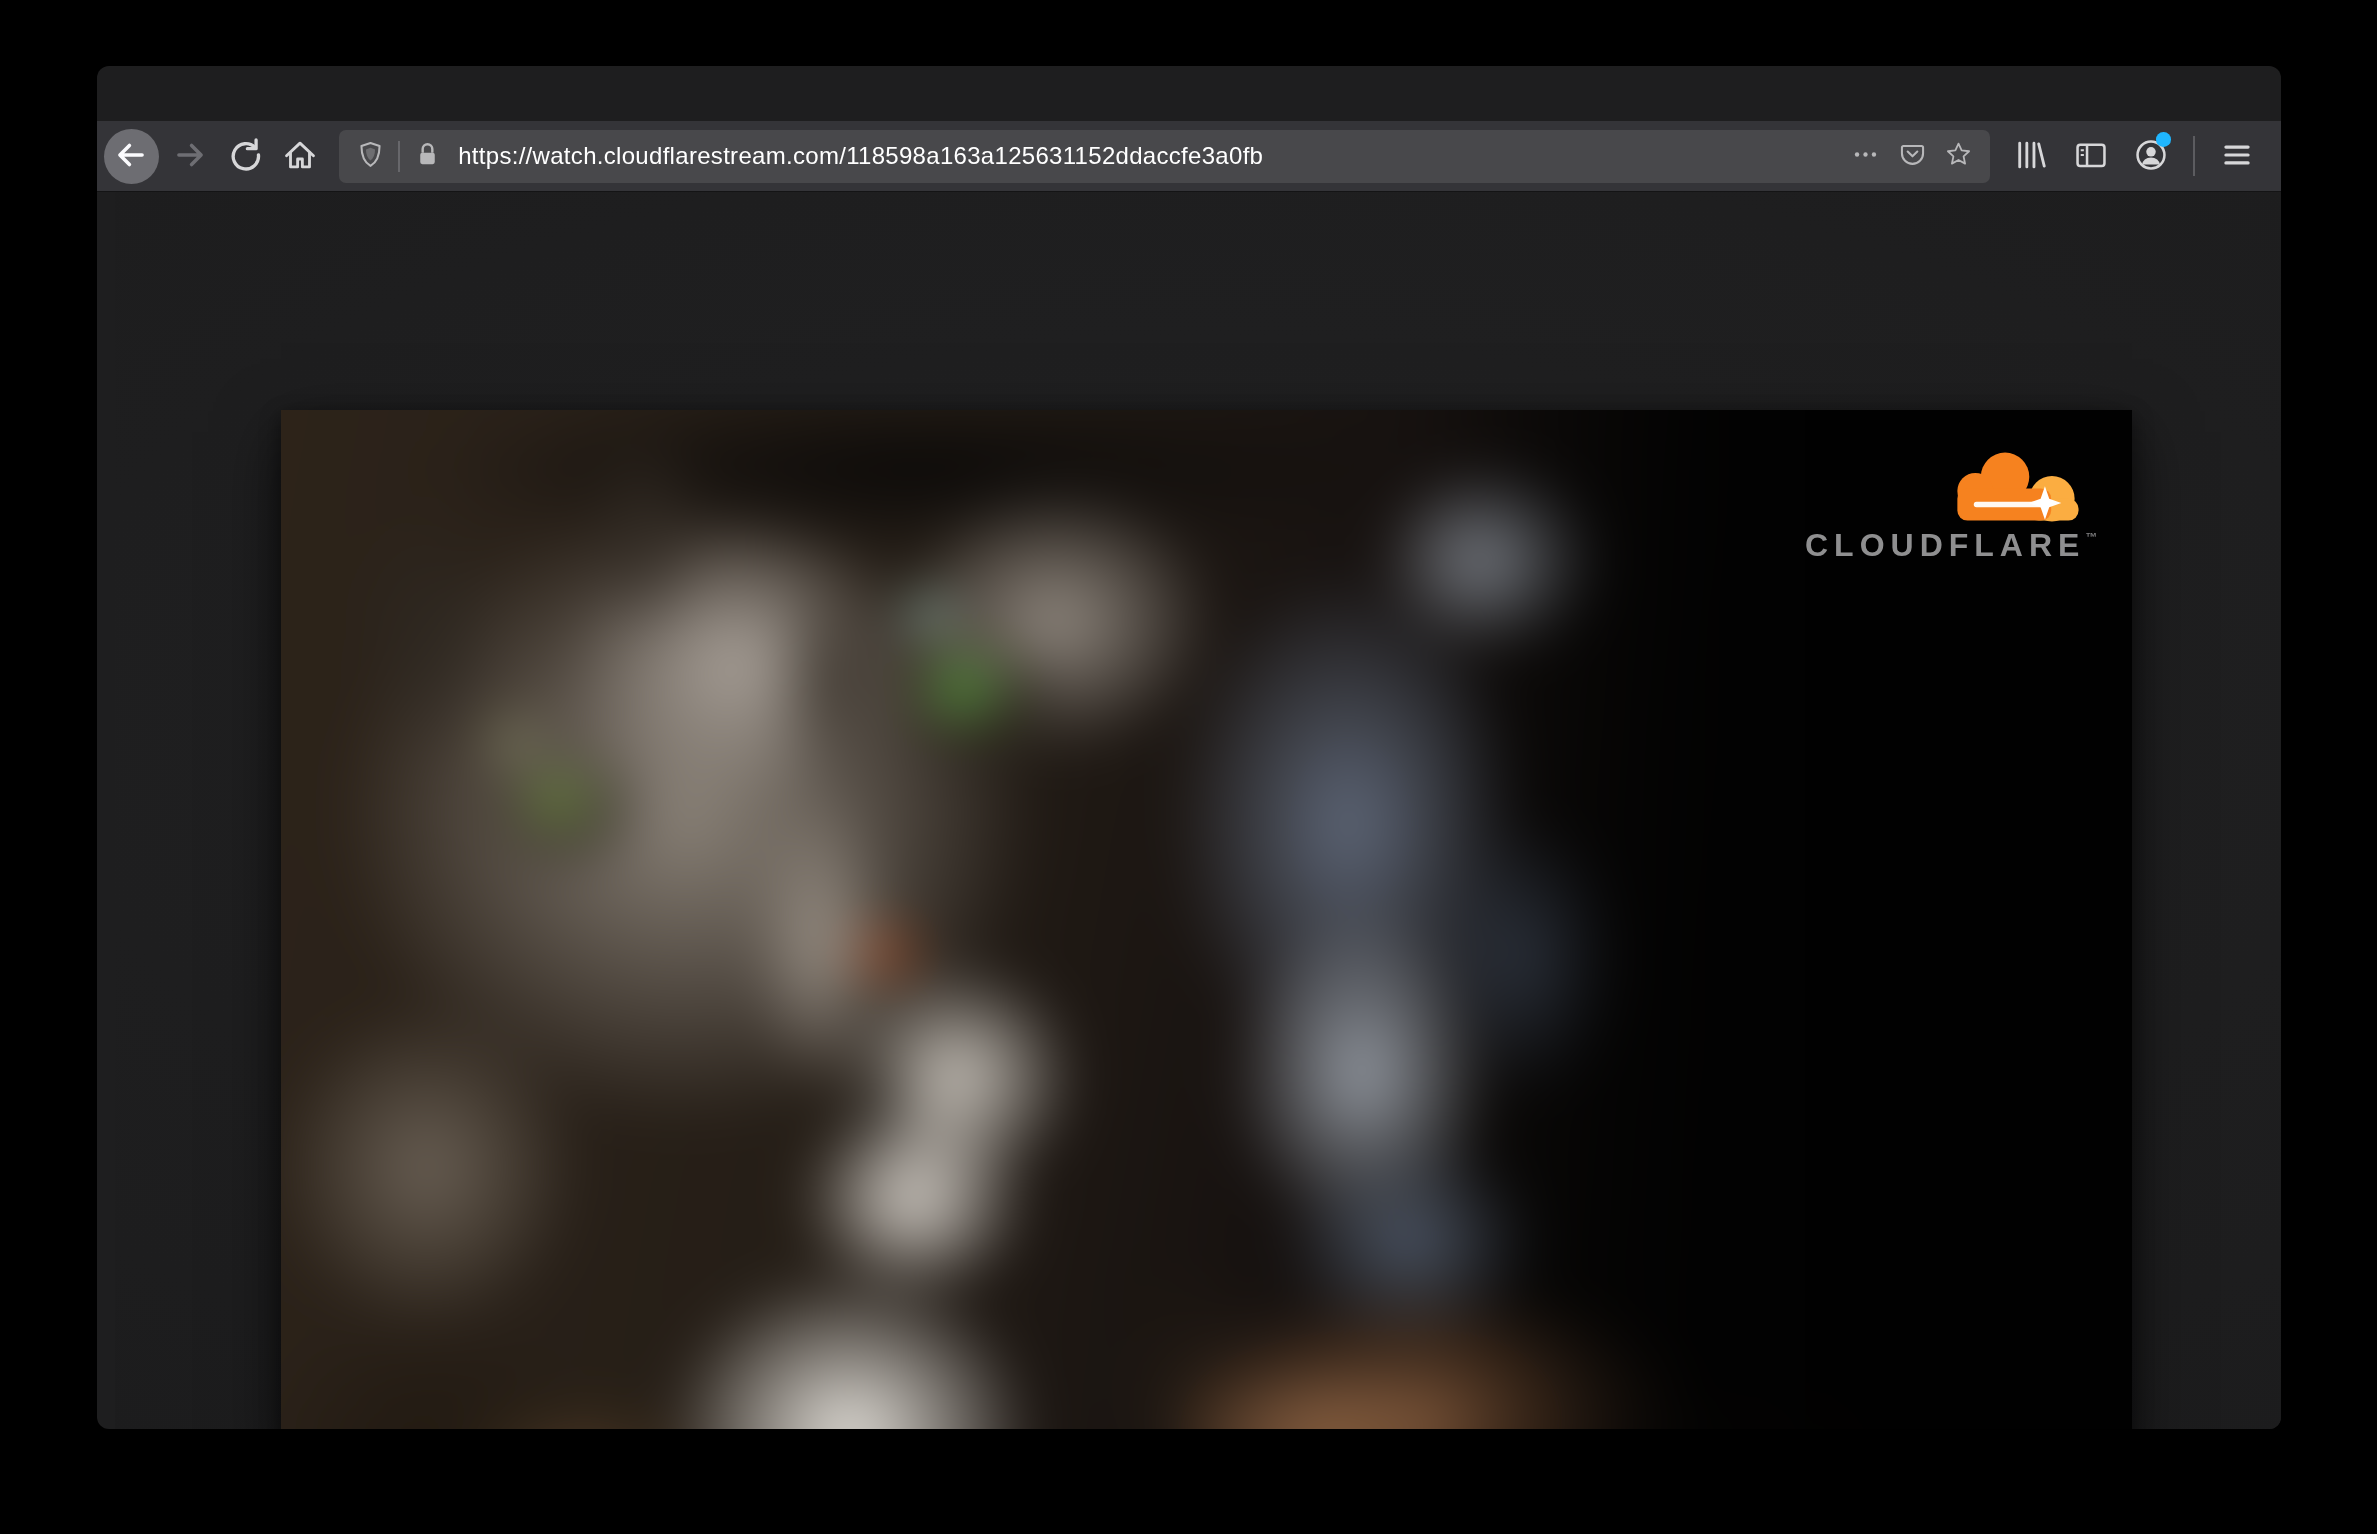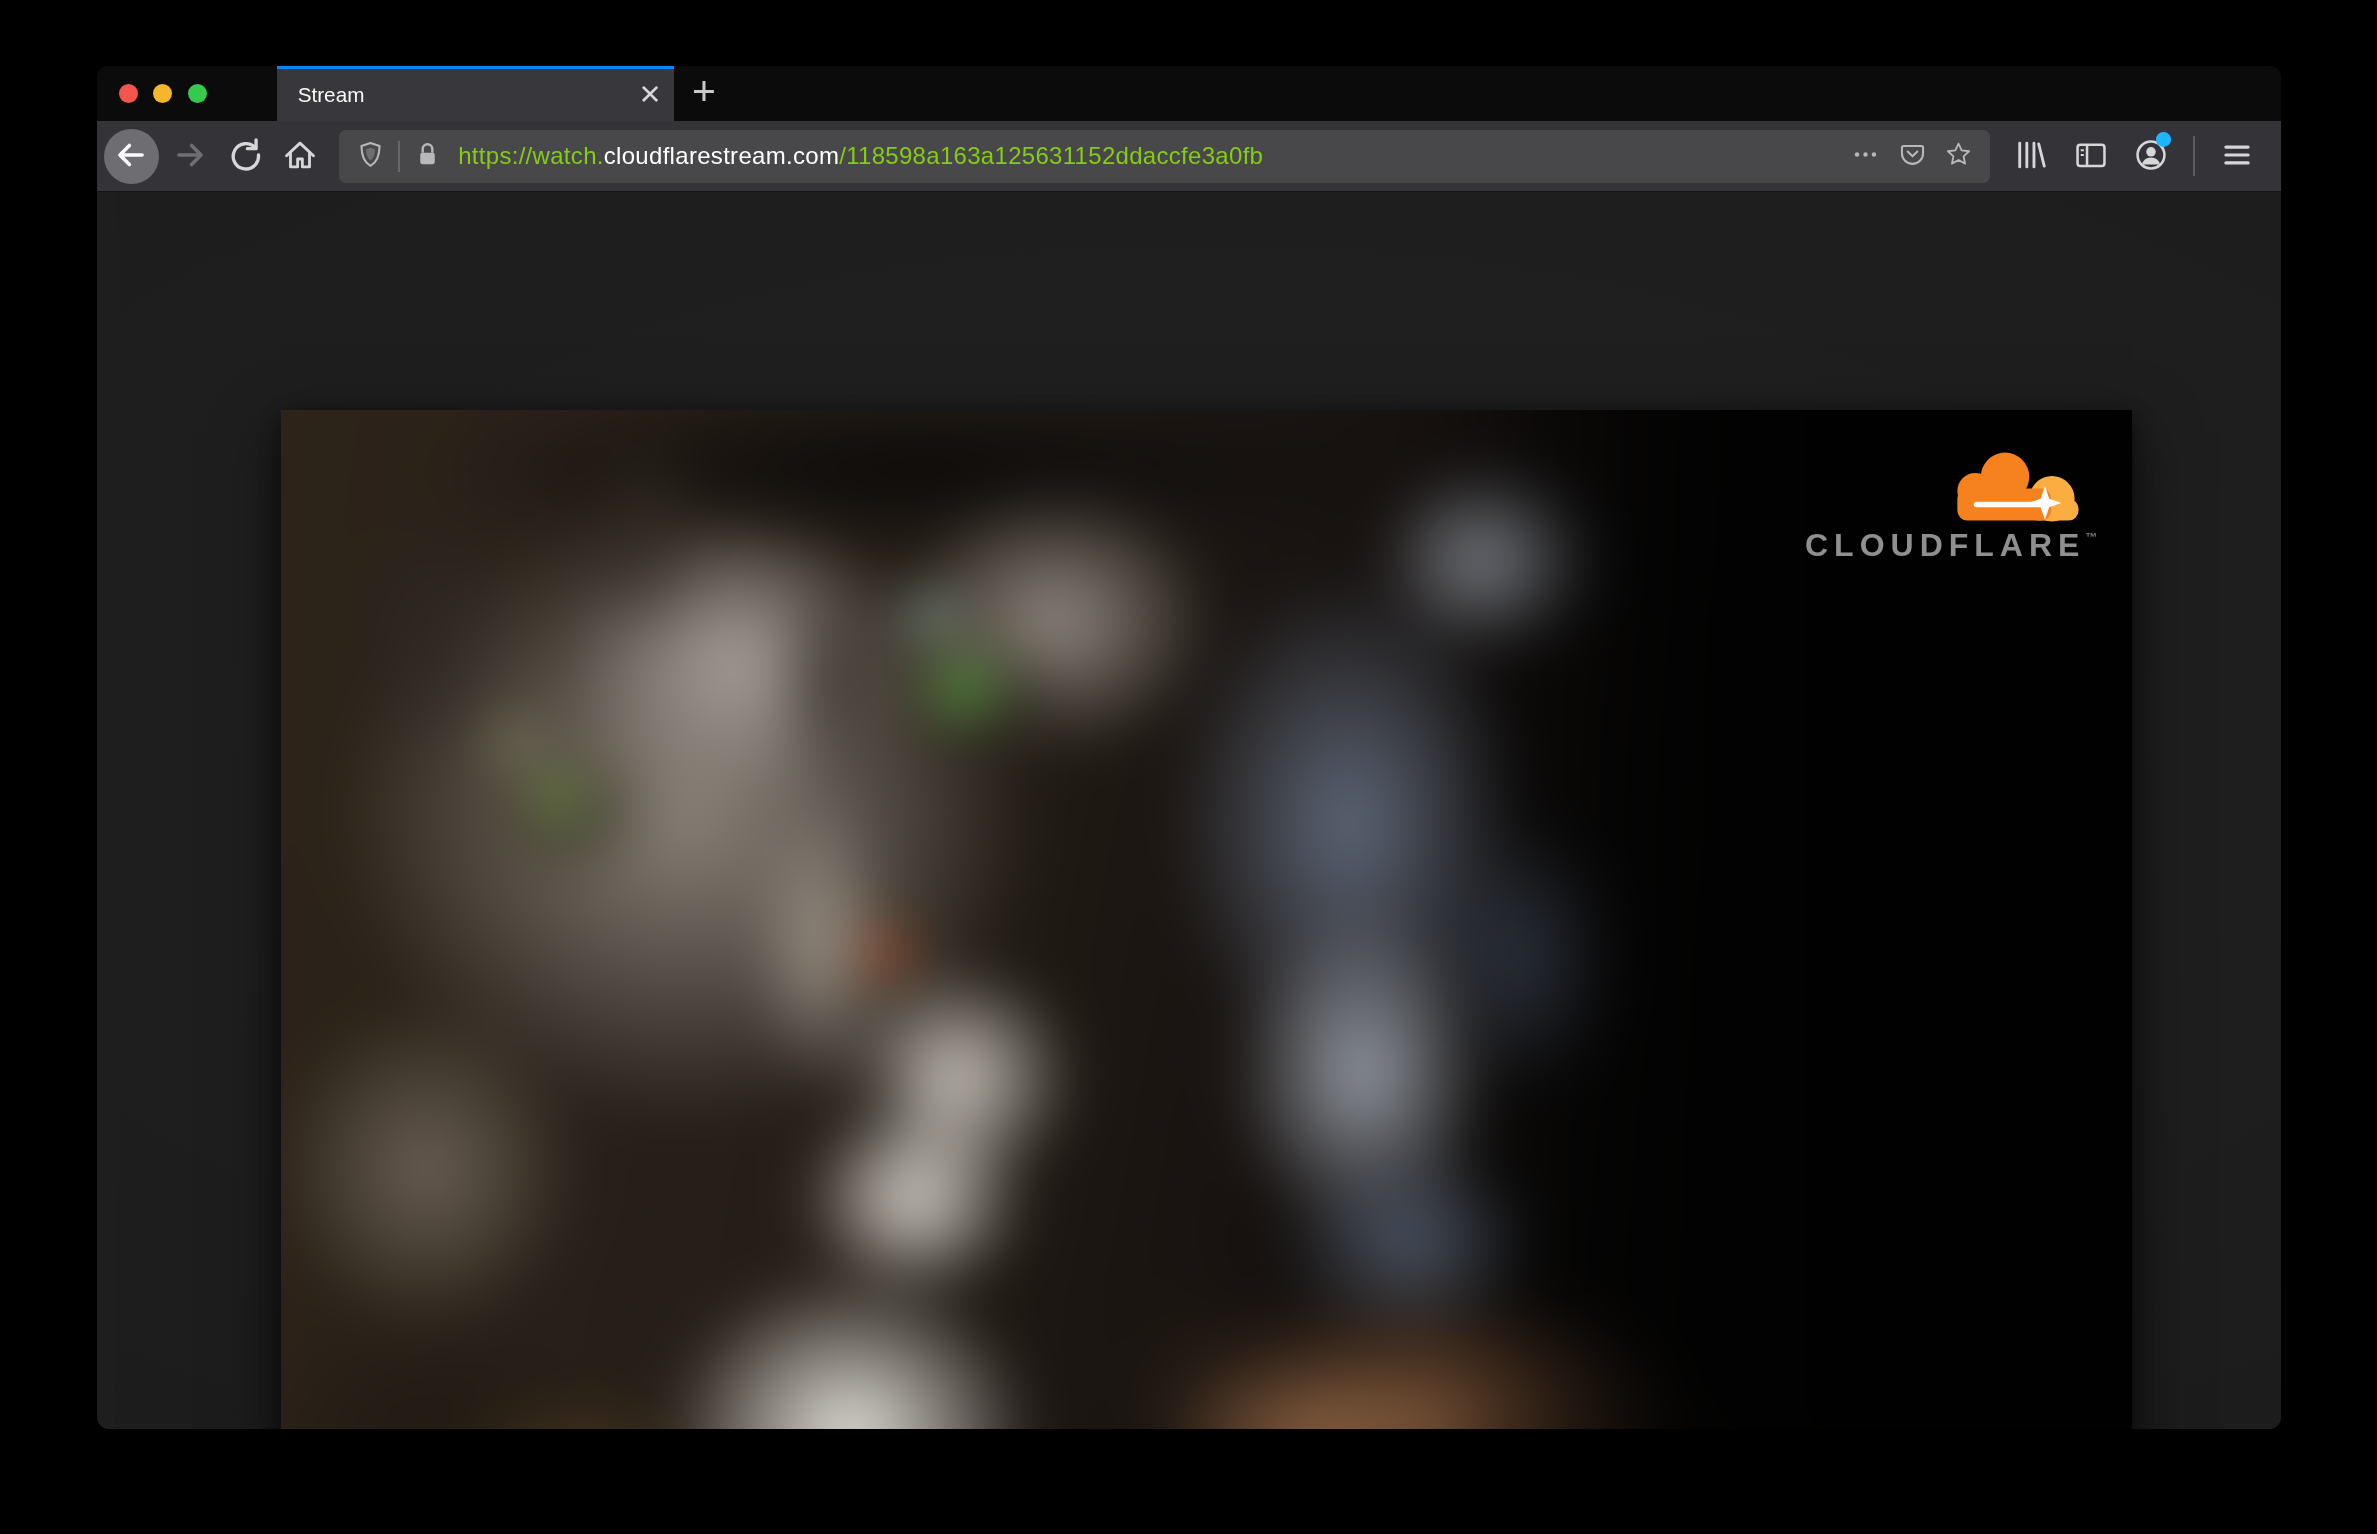--- a/index.html
+++ b/index.html
@@ -35,21 +35,21 @@
 
   
   .urlbar { flex:1 1 auto; height:53px; margin:0 15.5px 0 12px; background:#48484b;
             border-radius:6.9px; display:flex; align-items:center; padding:0 12px 0 12px; min-width:0; }
   .urlbar .ubicon { width:38px; height:38px; flex:0 0 auto; display:flex; align-items:center;
                     justify-content:center; color:#b8b8ba; }
   .urlbar .ubicon svg { width:29px; height:29px; }
   .ub-sep { width:1.7px; height:31px; background:#67676b; margin:0 8.6px; flex:0 0 auto; }
   .url-text { flex:1 1 auto; margin-left:12px; font-size:24px; letter-spacing:0.3px;
               white-space:nowrap; overflow:hidden; color:#b1b1b3; min-width:0; }
-  .url-text .dim { color:#84cc16; }
+  .url-text .dim { color:#ffffff; }
   .url-text .host { color:#ffffff; }
   .ub-right { display:flex; align-items:center; gap:8.6px; flex:0 0 auto; }
 
   .tb-right { display:flex; align-items:center; gap:10.3px; flex:0 0 auto; }
   .tb-right .navbtn { width:50px; }
   .tb-sep { width:1.7px; height:40px; background:#5c5c60; margin:0 6.9px; }
   .acct-wrap { position:relative; }
   .badge { position:absolute; right:5.2px; top:3.4px; width:14.7px; height:14.7px; border-radius:50%;
            background:#1fb6ff; }
 
@@ -73,34 +73,20 @@
   .wm-text { position:absolute; left:0; top:83px; width:278px; text-align:left;
              font-size:32px; font-weight:bold; letter-spacing:6px; color:#8f8f90; white-space:nowrap; }
   .wm-tm { font-size:12px; vertical-align:15.5px; letter-spacing:0; color:#7d7d7e; }
 </style>
 </head>
 <body>
 
 <div id="screen">
   <div id="window">
 
-    <div class="tabbar">
-      <div class="traffic">
-        <div class="dot" style="background:#f2564d"></div>
-        <div class="dot" style="background:#f5b52e"></div>
-        <div class="dot" style="background:#35c94e"></div>
-      </div>
-
-      <div class="tab">
-        <span class="tab-title">Stream</span>
-        <span class="tab-close">✕</span>
-      </div>
-
-      <div class="newtab">+</div>
-    </div>
 
     <div class="navbar">
 
       <div class="navbtn back">
         <span>
           <svg viewBox="0 0 48 48" width="38" height="38" fill="none" stroke="currentColor" stroke-width="4.5" stroke-linecap="round" stroke-linejoin="round">
             <path d="M38 24 H12 M22 12 L10 24 L22 36"></path>
           </svg>
         </span>
       </div>

